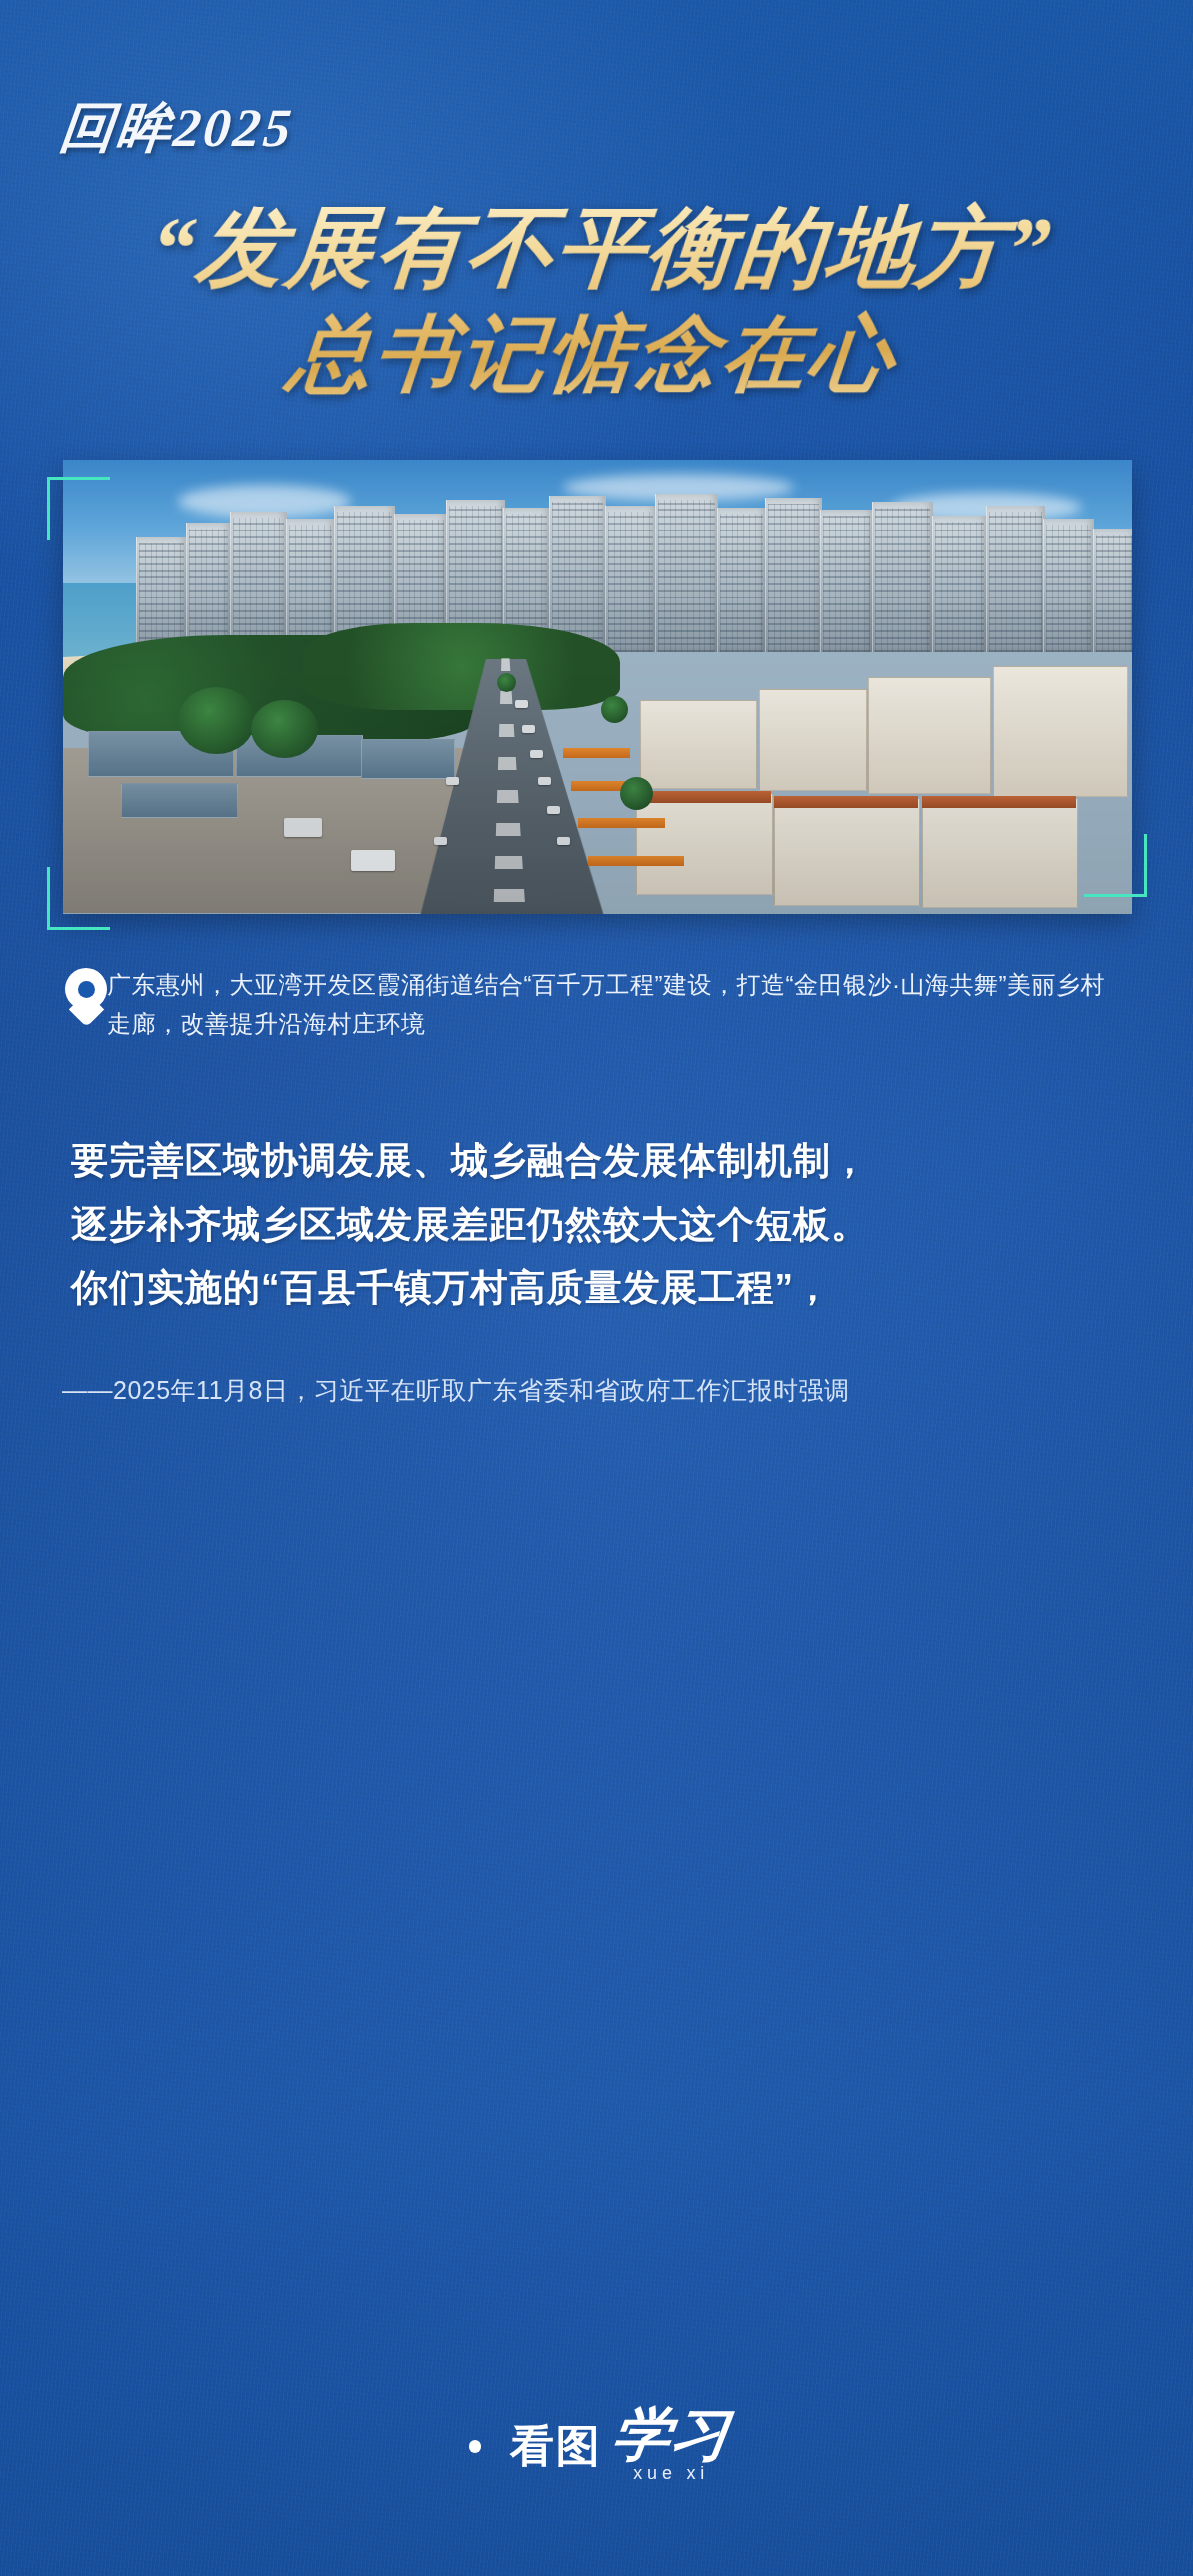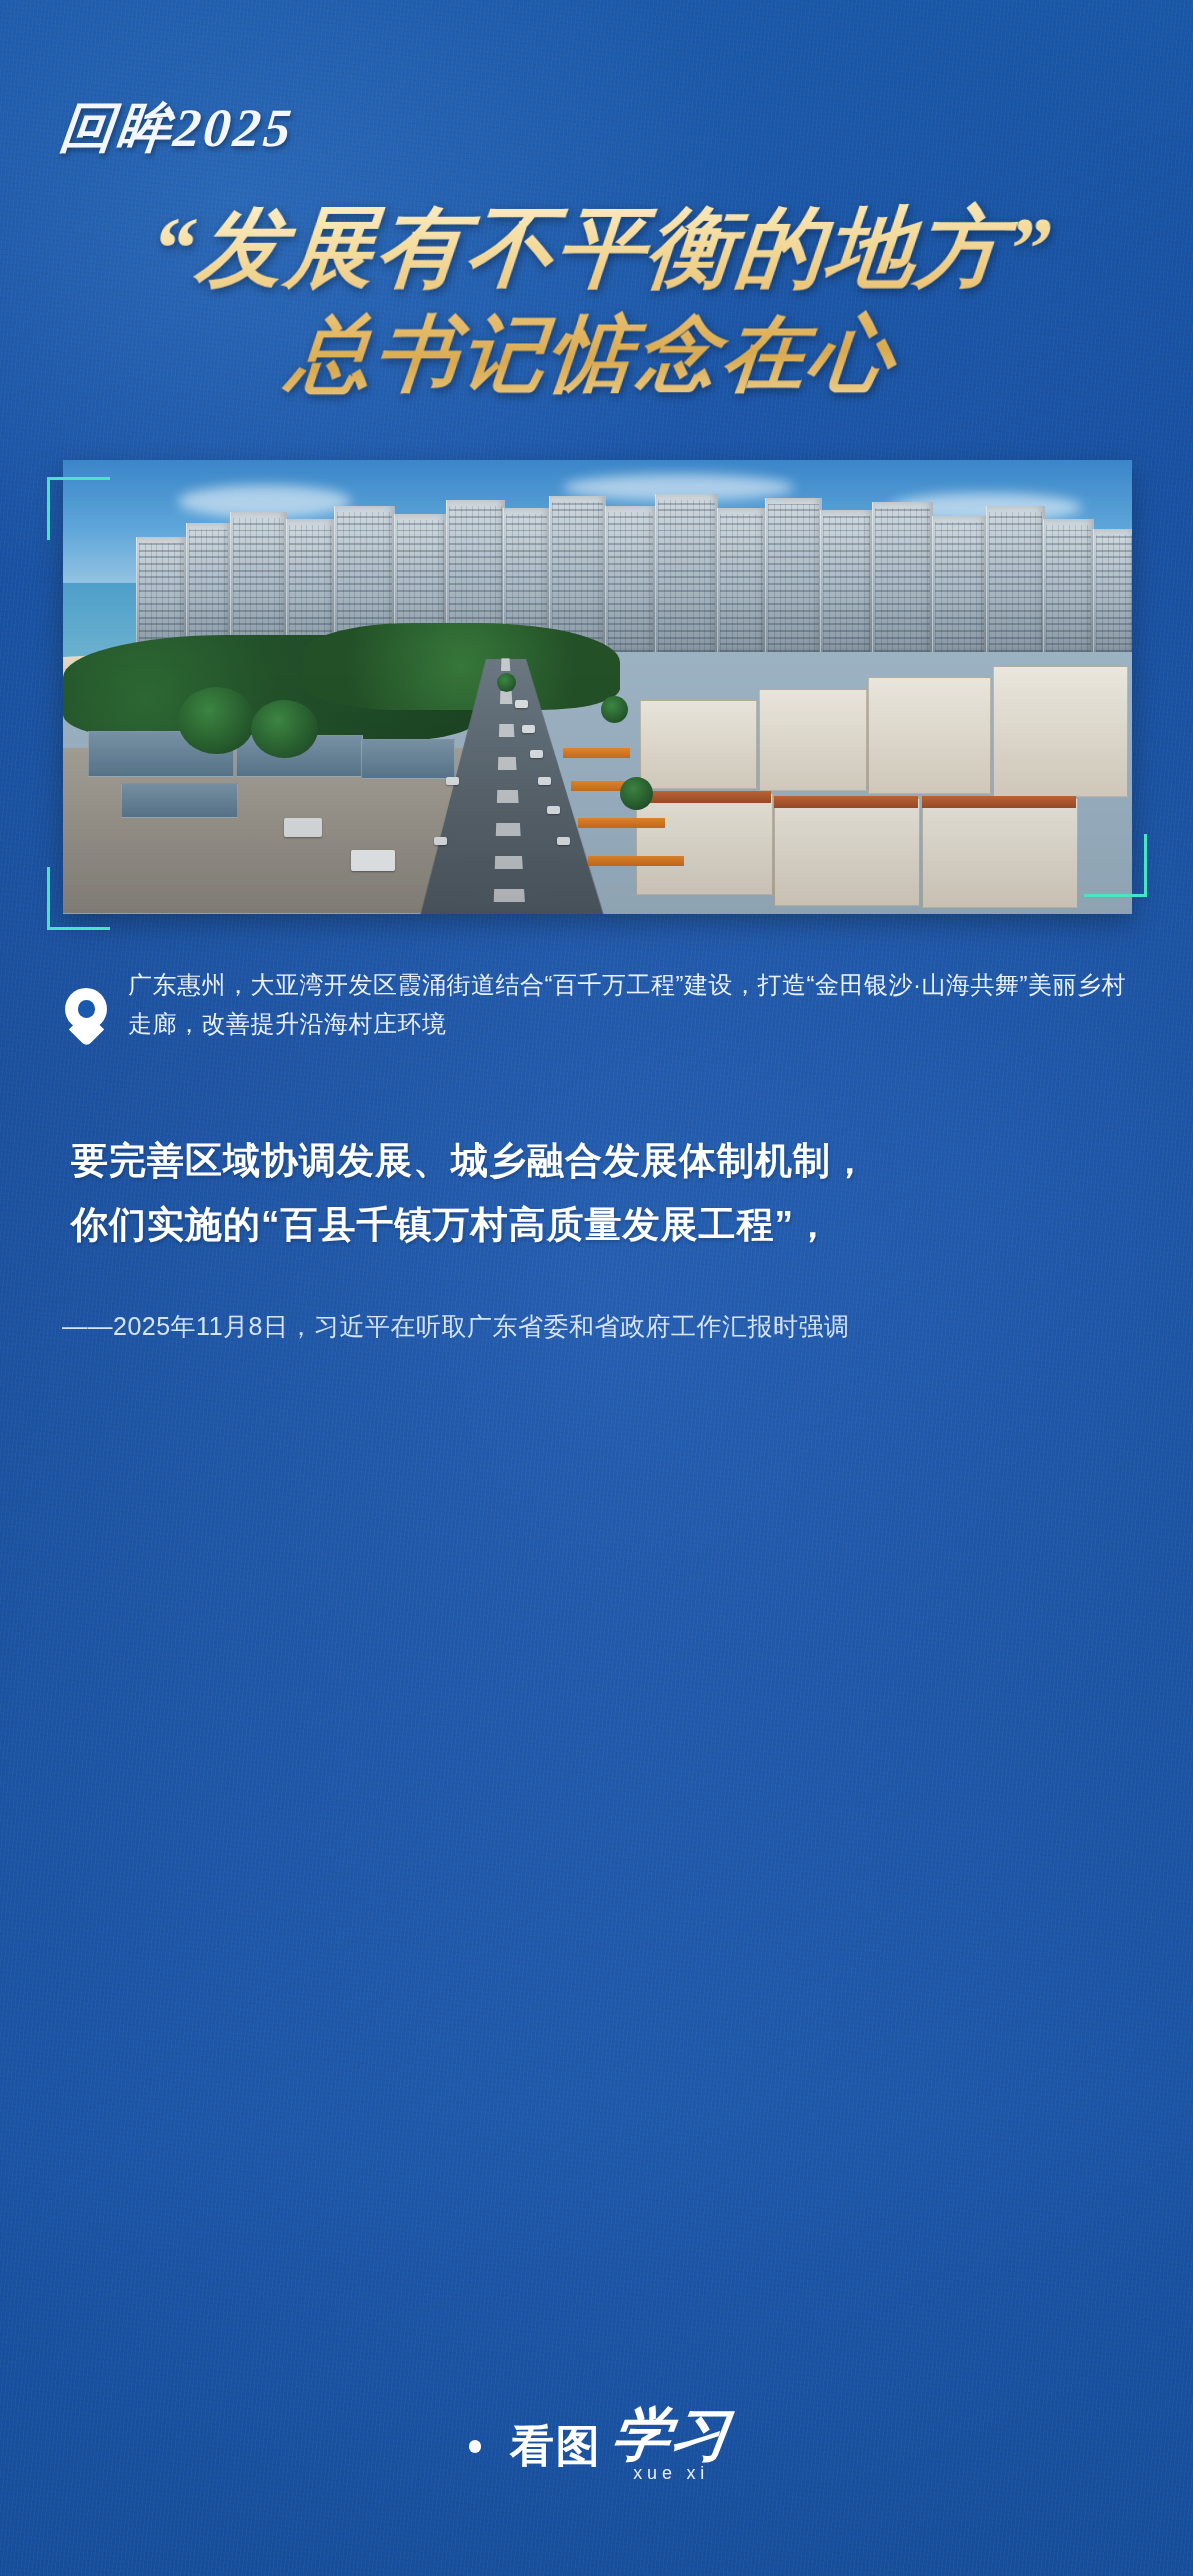--- a/index.html
+++ b/index.html
@@ -192,22 +192,21 @@
     border: 3.8px solid #45e6c0;
     z-index: 5;
   }
   .bracket.tl { left: -15.4px;  top: 17.3px;   border-right: none; border-bottom: none; }
   .bracket.bl { left: -15.4px;  bottom: -15.4px; border-right: none; border-top: none; }
   .bracket.br { right: -15.4px; bottom: 17.3px; border-left: none;  border-top: none; }
 
   
   .caption {
     display: flex;
-    align-items: flex-end;
-    gap: 21px;
+    align-items: flex-start;
     margin: 52px 65px 0 65px;
   }
   .pin {
     flex: 0 0 auto;
     width: 42px; height: 56px;
     position: relative;
     margin-top: 1.9px;
   }
   .pin-body {
     position: absolute; left: 0; top: 0;
@@ -407,20 +406,21 @@
       <div class="pin">
         <div class="pin-body"></div>
         <div class="pin-tip"></div>
         <div class="pin-hole"></div>
       </div>
       <div class="caption-text">广东惠州，大亚湾开发区霞涌街道结合“百千万工程”建设，打造“金田银沙·山海共舞”美丽乡村走廊，改善提升沿海村庄环境</div>
     </div>
 
     <div class="quote">
       <p>要完善区域协调发展、城乡融合发展体制机制，</p>
+      <p>逐步补齐城乡区域发展差距仍然较大这个短板。</p>
       <p>你们实施的“百县千镇万村高质量发展工程”，</p>
     </div>
 
     <div class="attribution">——2025年11月8日，习近平在听取广东省委和省政府工作汇报时强调</div>
 
   </div>
 
   <div class="footer">
     <div class="dot"></div>
     <div class="sub-brand">

